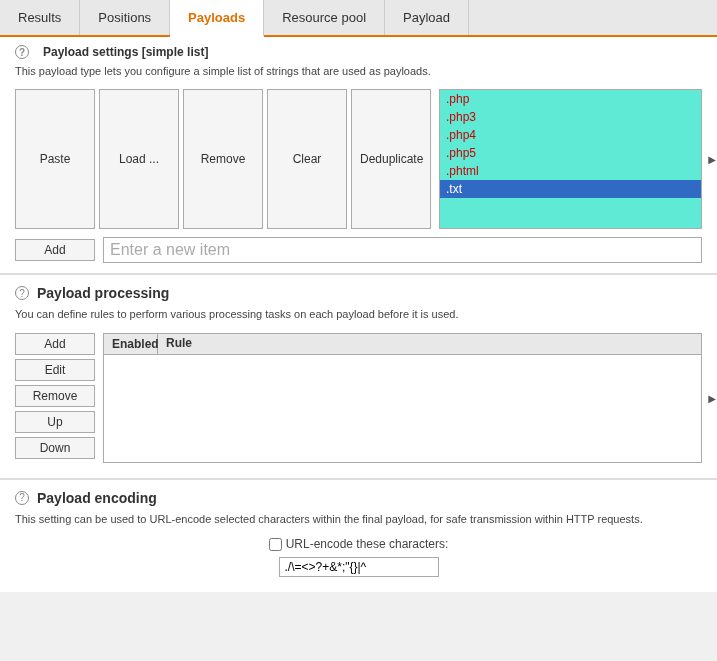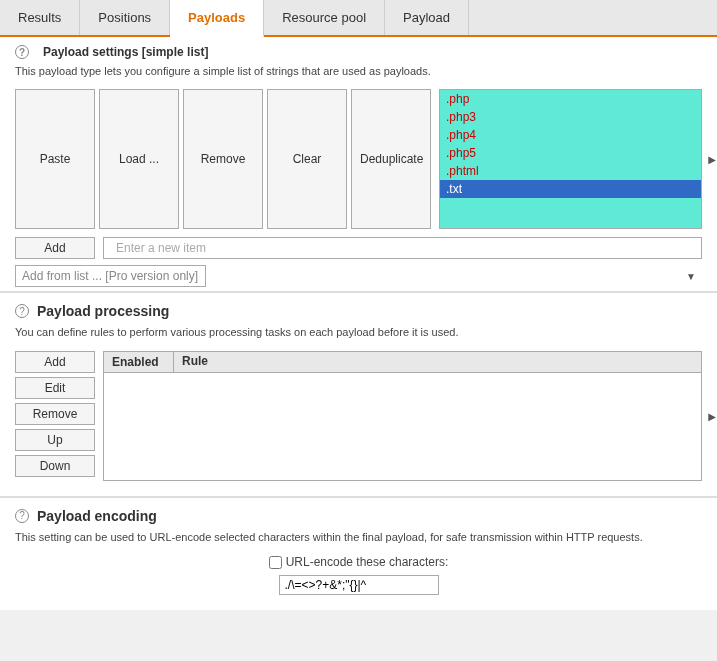--- a/index.html
+++ b/index.html
@@ -133,22 +133,22 @@
 
     
     .add-row {
       display: flex;
       align-items: center;
       gap: 8px;
       margin-bottom: 6px;
     }
     .add-input {
       flex: 1;
-      padding: 3px 12px;
-      font-size: 12px;
+      padding: 3px 6px;
+      font-size: 16px;
       border: 1px solid #aaa;
       color: #aaa;
       background: #fff;
     }
     .add-input::placeholder { color: #aaa; }
 
     
     .dropdown-row {
       display: flex;
       align-items: center;
@@ -187,21 +187,21 @@
       position: relative;
     }
     .table-header {
       display: flex;
       background: #e8e8e8;
       border-bottom: 1px solid #aaa;
       font-size: 12px;
       font-weight: bold;
     }
     .table-col-enabled {
-      width: 70px;
+      width: 54px;
       padding: 3px 8px;
       border-right: 1px solid #aaa;
     }
     .table-col-rule {
       flex: 1;
       padding: 2px 8px;
     }
     .table-body {
       min-height: 100px;
     }
@@ -290,28 +290,20 @@
       </div>
       <span class="scroll-arrow">▶</span>
     </div>
   </div>
 
   <div class="add-row">
     <button class="btn">Add</button>
     <input class="add-input" type="text" placeholder="Enter a new item" style="">
   </div>
 
-  <div class="dropdown-row">
-    <div class="dropdown-wrapper">
-      <select class="dropdown-select">
-        <option>Add from list ... [Pro version only]</option>
-      </select>
-      <span class="dropdown-arrow">▼</span>
-    </div>
-  </div>
 </div>
 
 <hr class="divider">
 
 <div class="section">
   <div class="section-header">
     <span class="help-icon">?</span>
     <span class="section-title">Payload processing</span>
   </div>
   <p class="section-desc">You can define rules to perform various processing tasks on each payload before it is used.</p>

